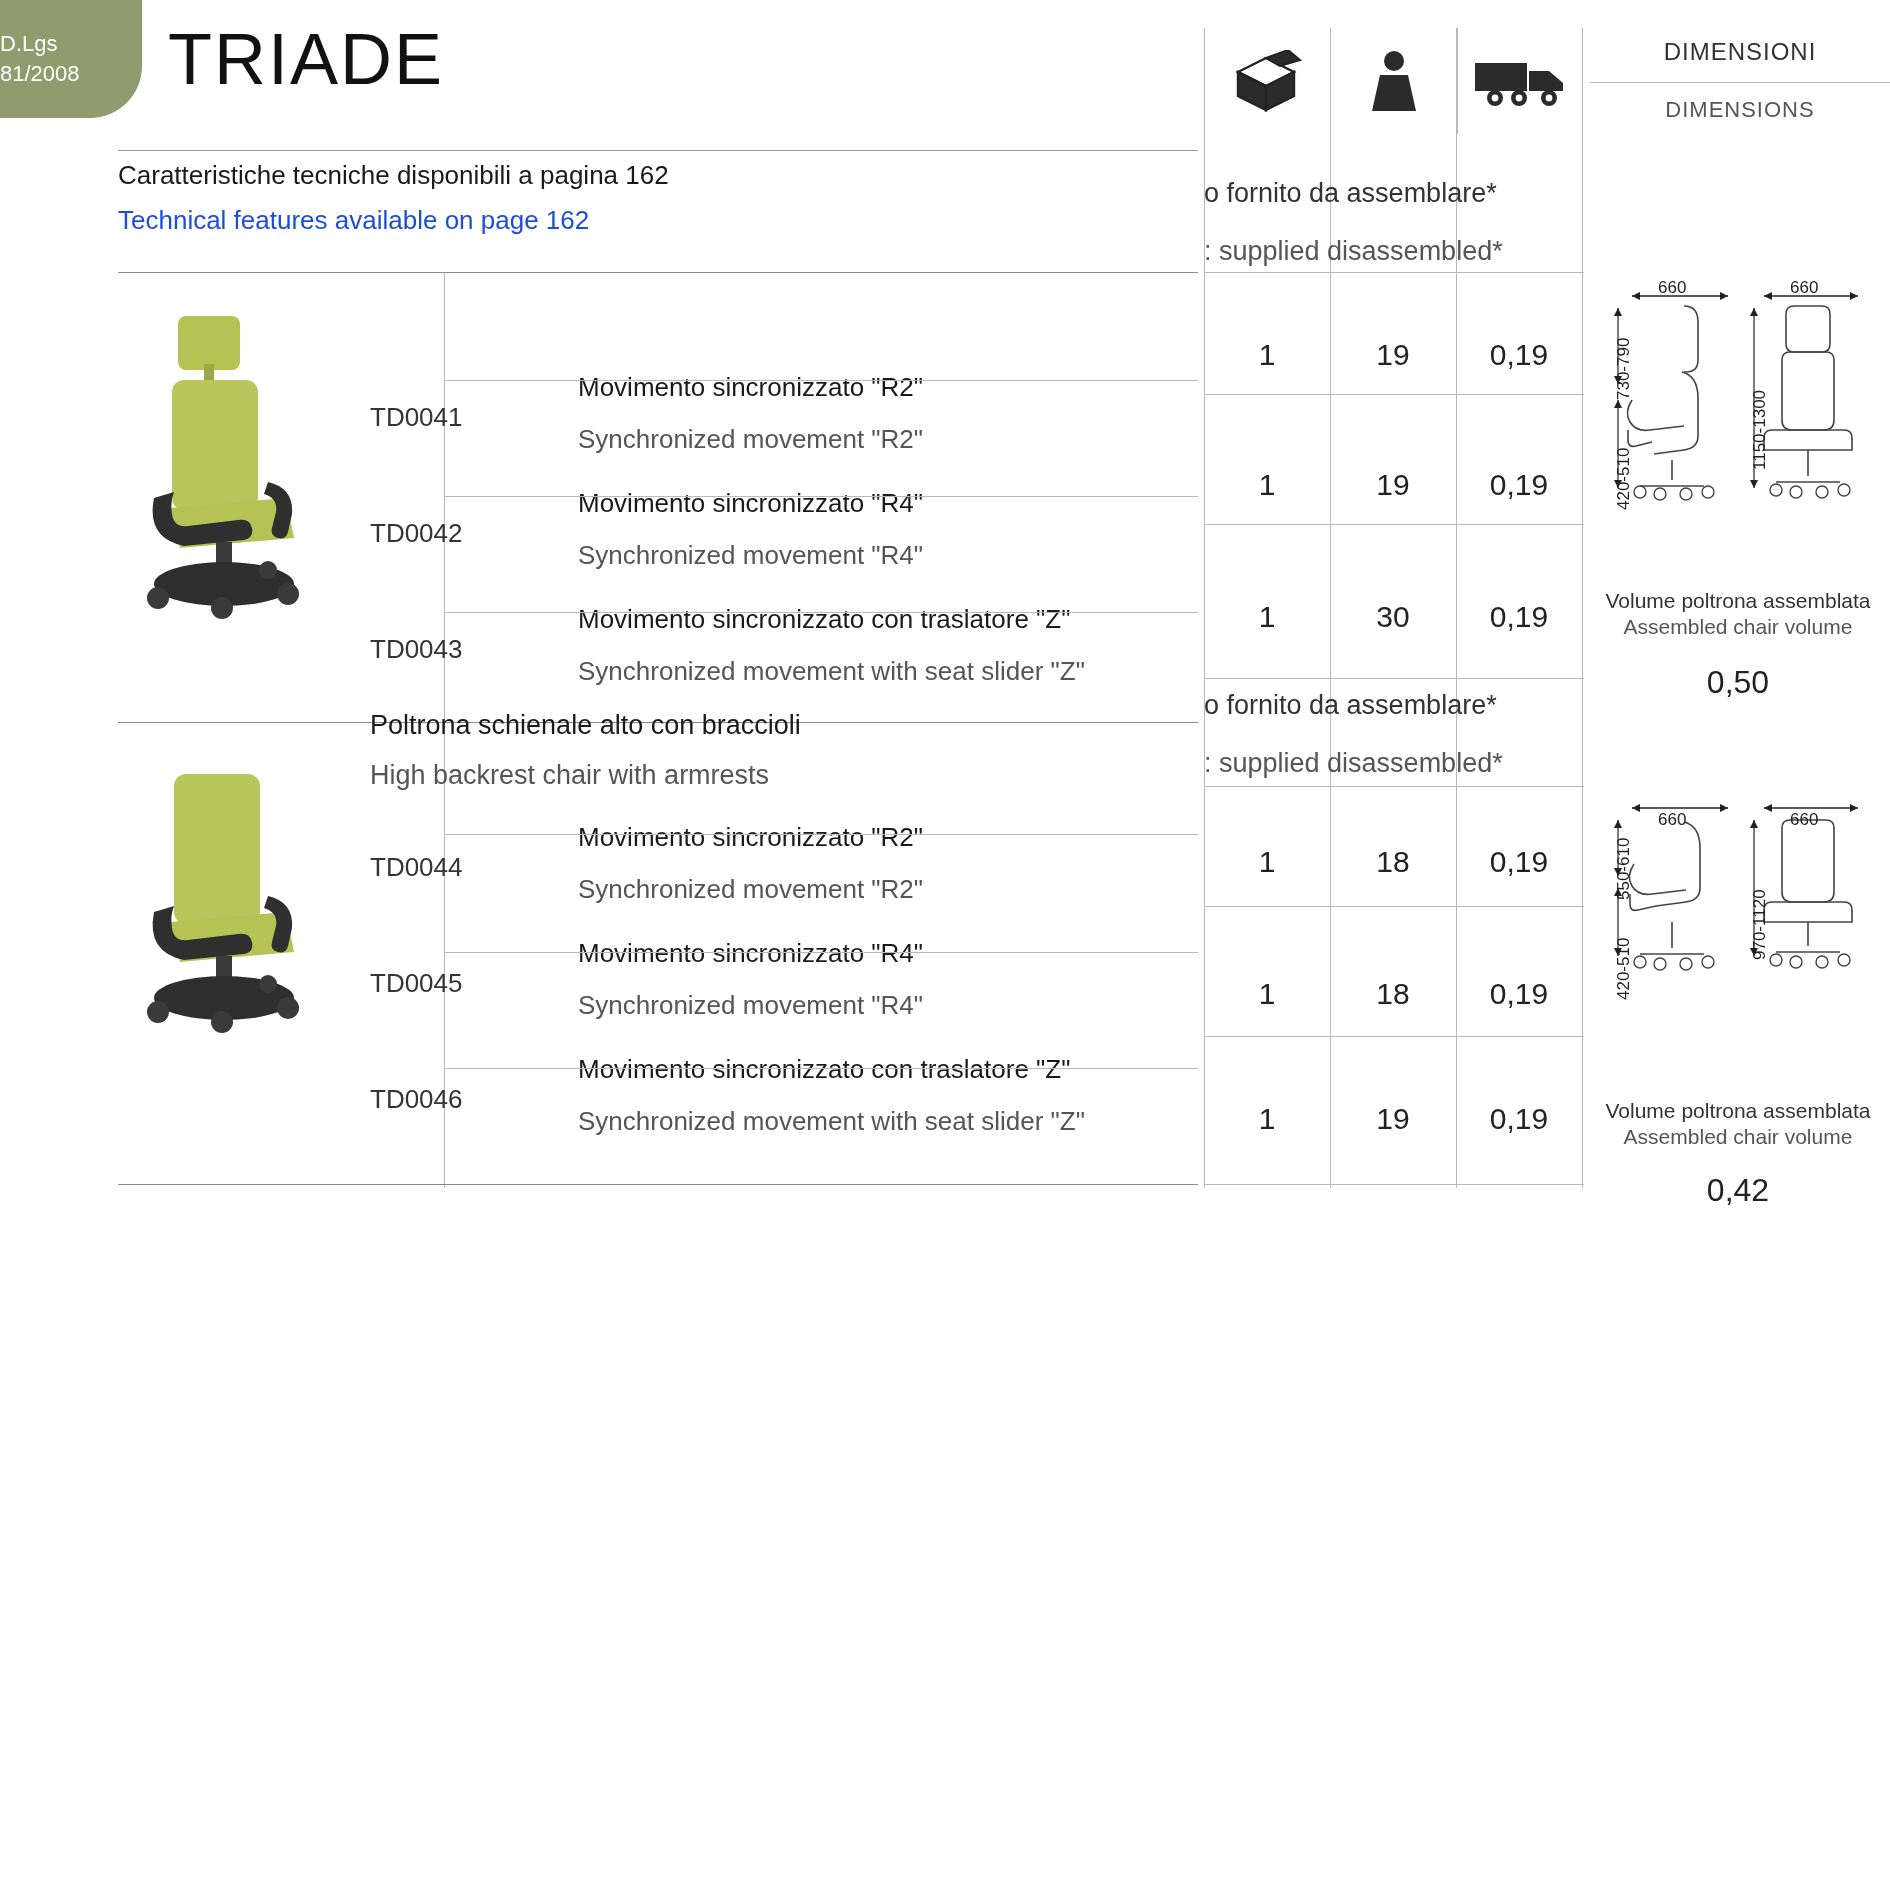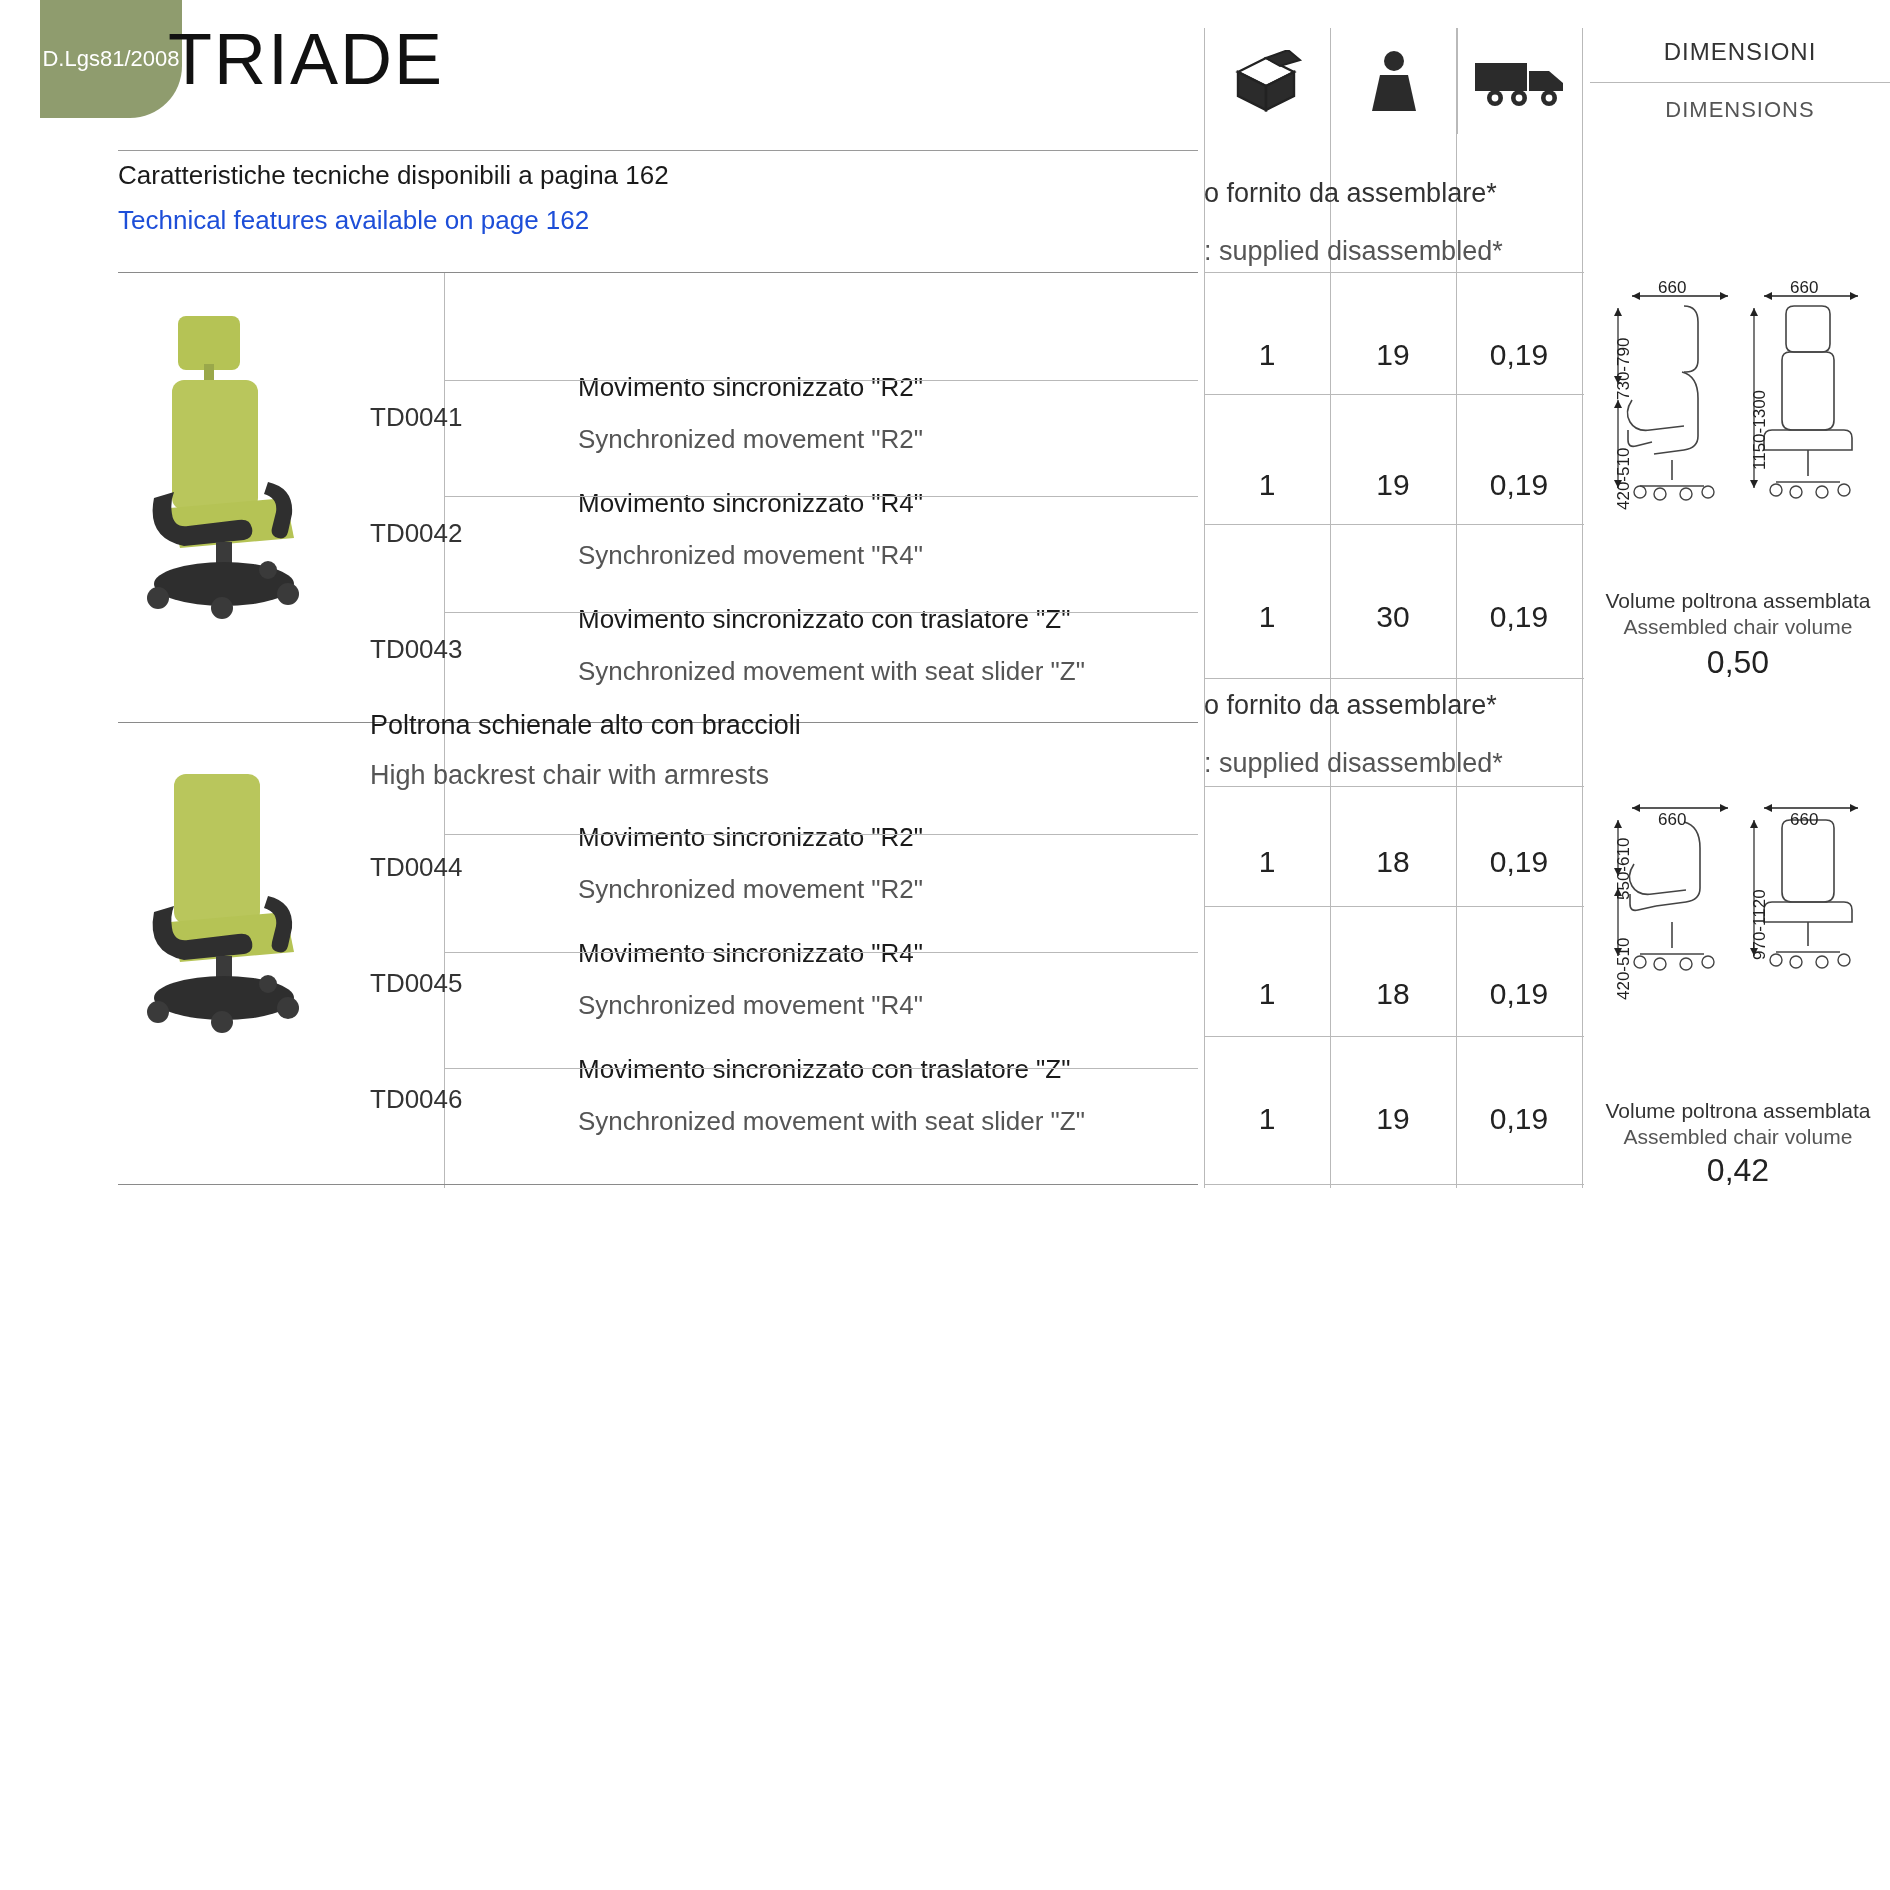--- a/index.html
+++ b/index.html
@@ -25,25 +25,24 @@
   .badge {
     position: absolute;
     left: 0;
     top: 0;
     width: 142px;
     height: 118px;
     background: #8f9c6e;
     border-bottom-right-radius: 52px;
     color: #ffffff;
     display: flex;
-    align-items: center;
+    flex-direction: column;
     justify-content: center;
     font-size: 22px;
     line-height: 1.35;
-    margin-left: 40px;
   }
   .title {
     position: absolute;
     left: 168px;
     top: 18px;
     font-size: 72px;
     letter-spacing: 2px;
     font-weight: 400;
     color: #111;
   }
@@ -196,20 +195,21 @@
     color: #333;
     line-height: 1.25;
   }
   .volcap .en { color: #555; }
   .volnum {
     position: absolute;
     text-align: center;
     width: 300px;
     font-size: 32px;
     color: #222;
+    margin-top: 20px;
   }
 </style>
 </head>
 <body>
 
 <div class="page">
 
   <div class="badge">
     <span>D.Lgs</span>
     <span>81/2008</span>

